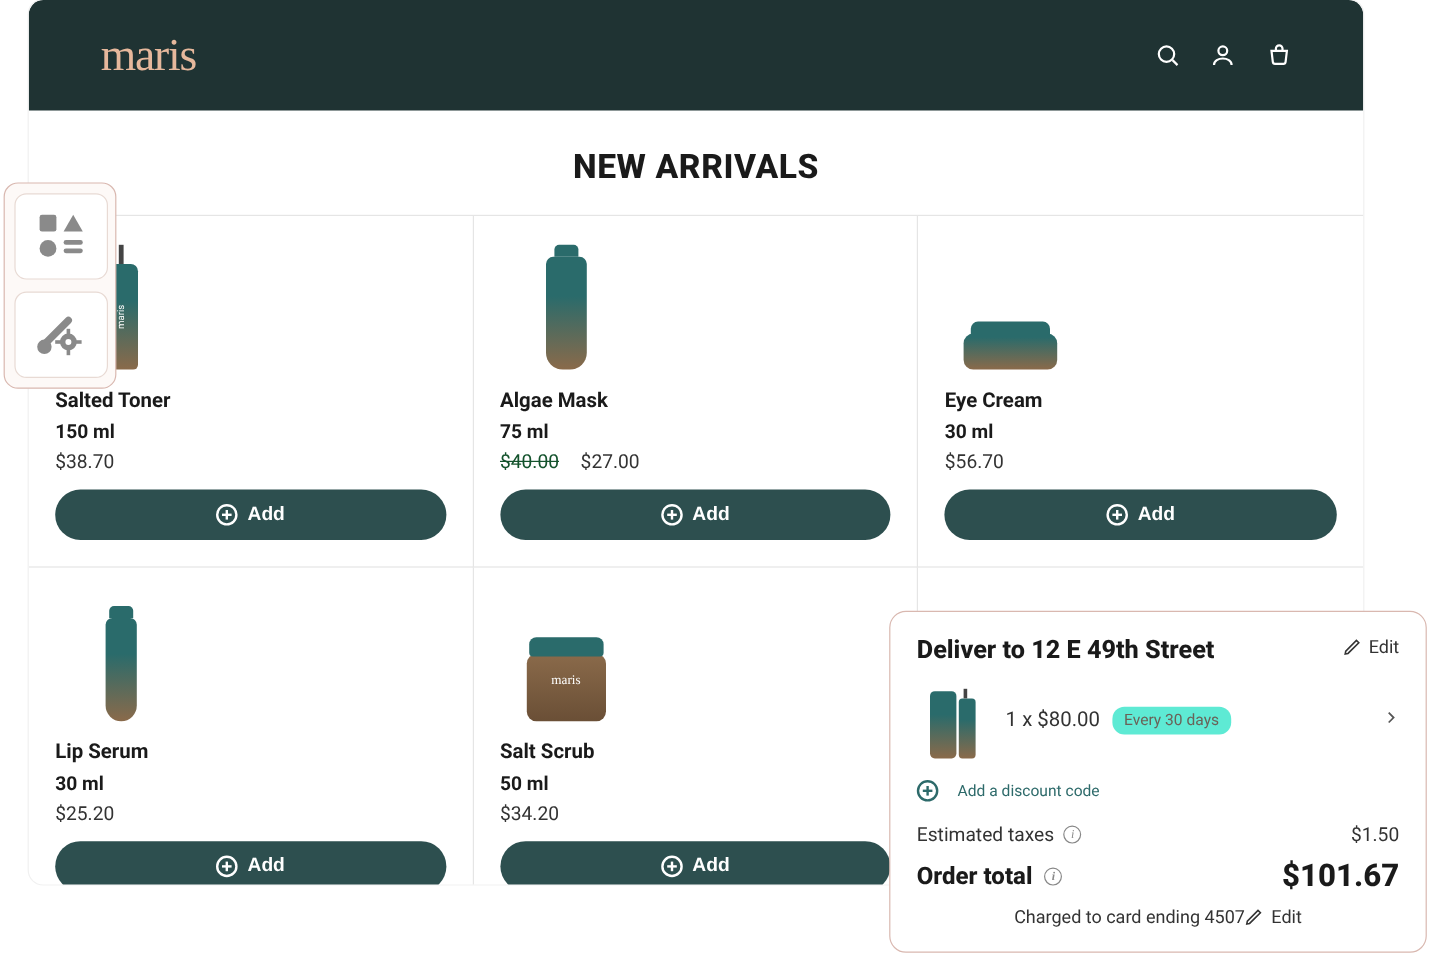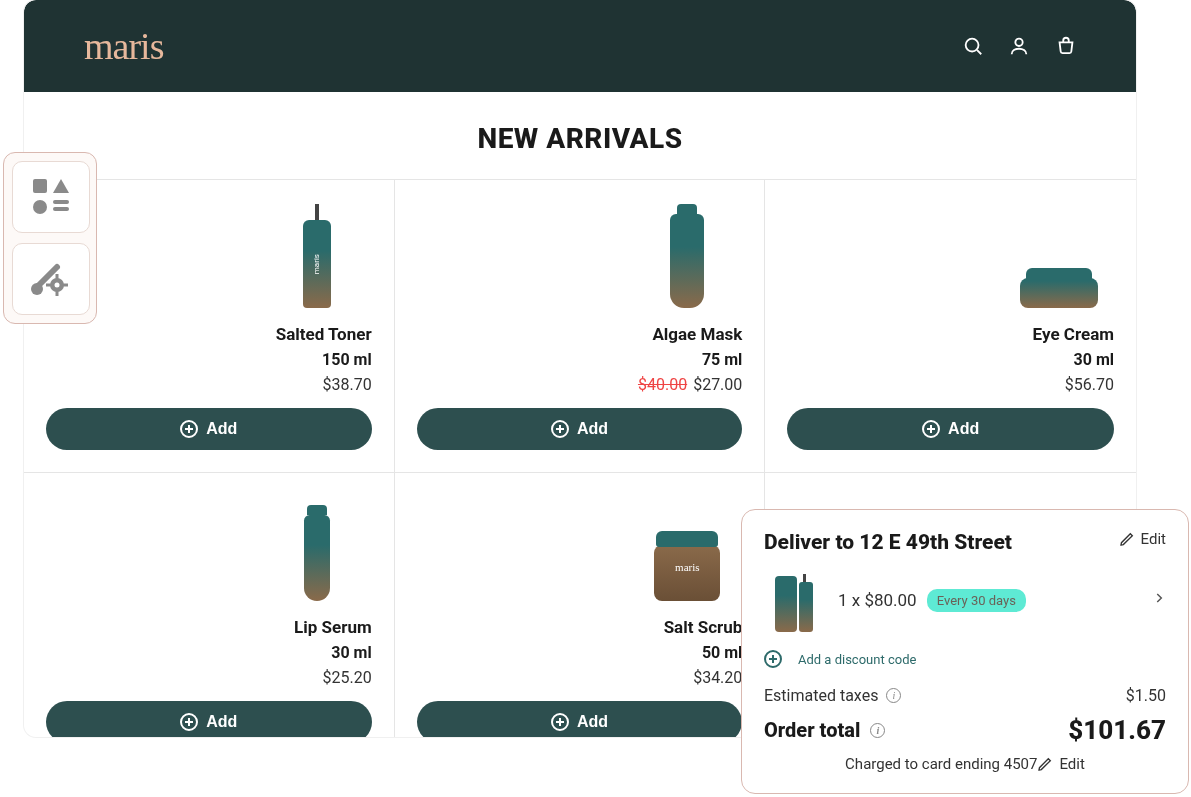--- a/index.html
+++ b/index.html
@@ -71,36 +71,36 @@
     display: grid;
     grid-template-columns: repeat(3, 1fr);
     border-top: 1px solid #e5e5e5;
   }
   .product-card {
     border-right: 1px solid #e5e5e5;
     border-bottom: 1px solid #e5e5e5;
     padding: 18px 22px 22px;
     display: flex;
     flex-direction: column;
-    align-items: flex-end;
+    align-items: flex-start;
     gap: 6px;
   }
   .product-card:nth-child(3n) { border-right: none; }
   .product-image {
     width: 110px;
     height: 110px;
     display: flex;
     align-items: flex-end;
     justify-content: center;
     margin-bottom: 10px;
   }
   .product-name { font-weight: 700; font-size: 17px; color: #1a1a1a; }
   .product-size { font-weight: 700; font-size: 16px; color: #1a1a1a; }
   .product-price { font-size: 16px; color: #333; margin-bottom: 8px; }
-  .price-original { text-decoration: line-through; color: #ef4444; margin-right: 6px; }
+  .price-original { text-decoration: line-through; color: #14532d; margin-right: 18px; }
   .add-btn {
     width: 100%;
     background: #2d4f4f;
     color: #fff;
     border: none;
     border-radius: 999px;
     padding: 12px 0;
     font-size: 16px;
     font-weight: 600;
     display: flex;

